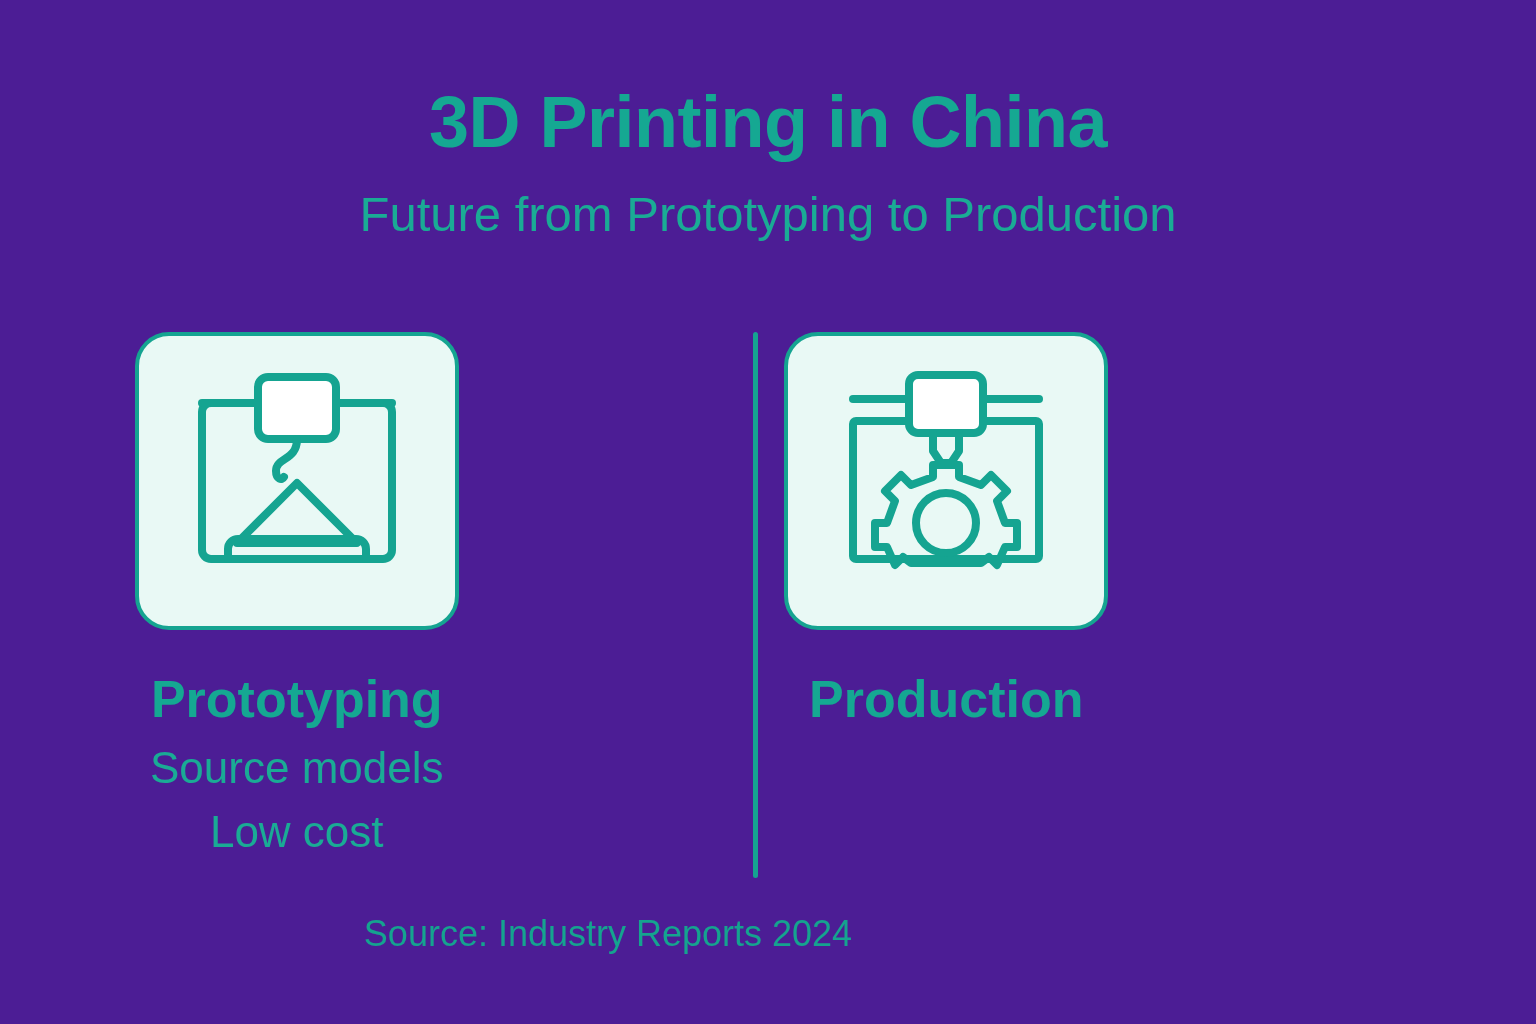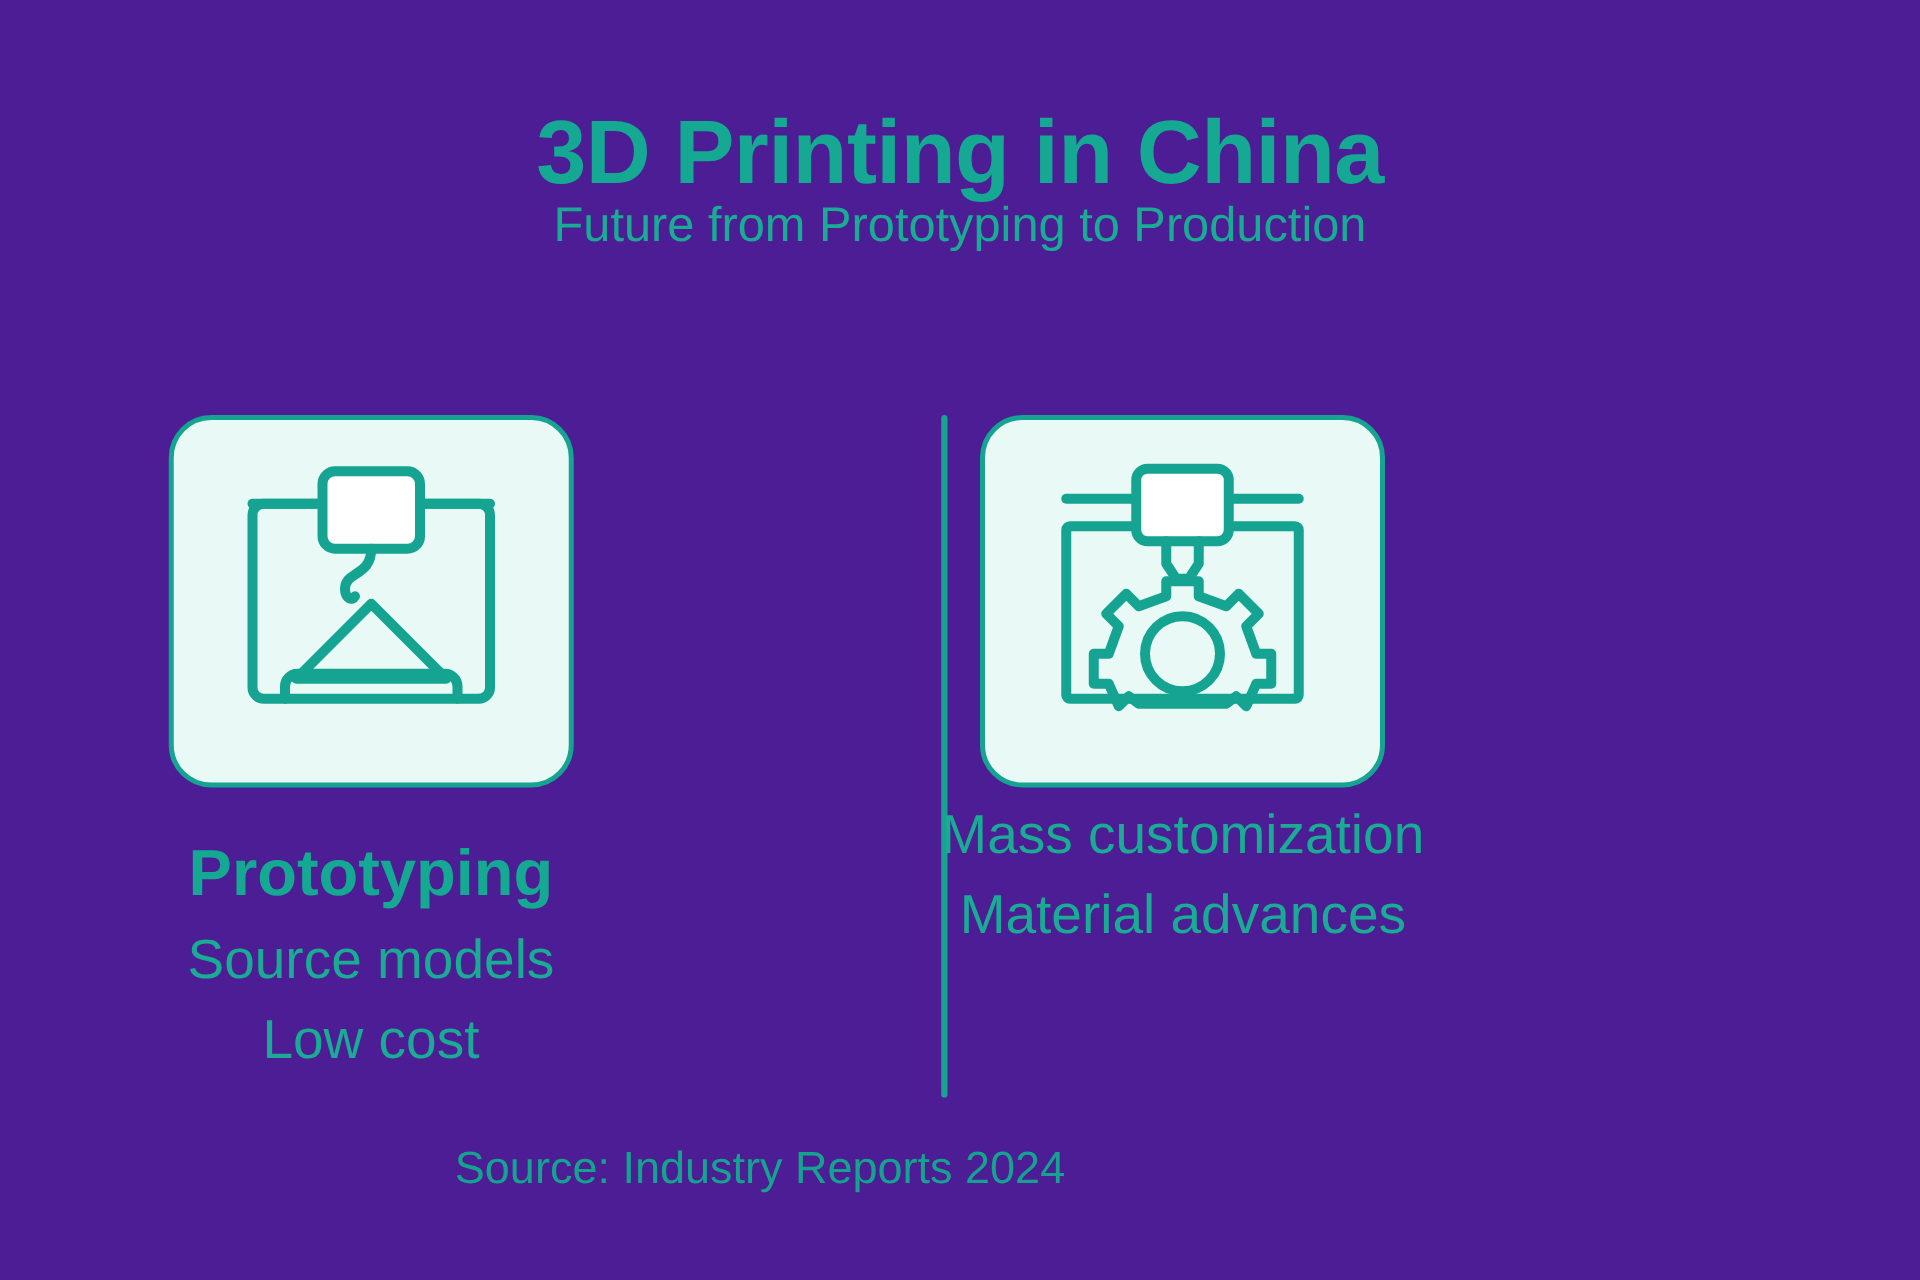--- a/index.html
+++ b/index.html
@@ -33,25 +33,25 @@
   .title {
     font-size: 72px;
     font-weight: 700;
     color: #15a892;
     letter-spacing: -0.5px;
     line-height: 1.06;
     margin: 0;
     white-space: nowrap;
   }
   .subtitle {
-    font-size: 39px;
+    font-size: 49px;
     font-weight: 400;
     color: #1aab95;
     line-height: 1.1;
-    margin: 0 0 0 0;
+    margin: 28px 0 0 0;
     white-space: nowrap;
   }
 
   
   .columns {
     position: absolute;
     top: 332px;
     left: 0;
     width: 1243px;
     height: 560px;
@@ -185,23 +185,20 @@
                      L184 158 L196 158 L196 182 L184 182
                      L176 200 L168 192 L160 198
                      L90 198 L82 192 L74 200 L66 182
                      L54 182 L54 158 L66 158
                      L74 136 L64 126 L80 110 L90 120 Z"></path>
 
             <circle cx="125" cy="158" r="30"></circle>
           </svg>
         </span>
       </div>
-      <div class="col-lines">
-        <div class="col-line">Mass customization</div>
-        <div class="col-line">Material advances</div>
-      </div>
+      <div class="col-title">Production</div>
     </div>
 
   </div>
 
   <div class="source">Source: Industry Reports 2024</div>
 
 </div>
 
 </body></html>

